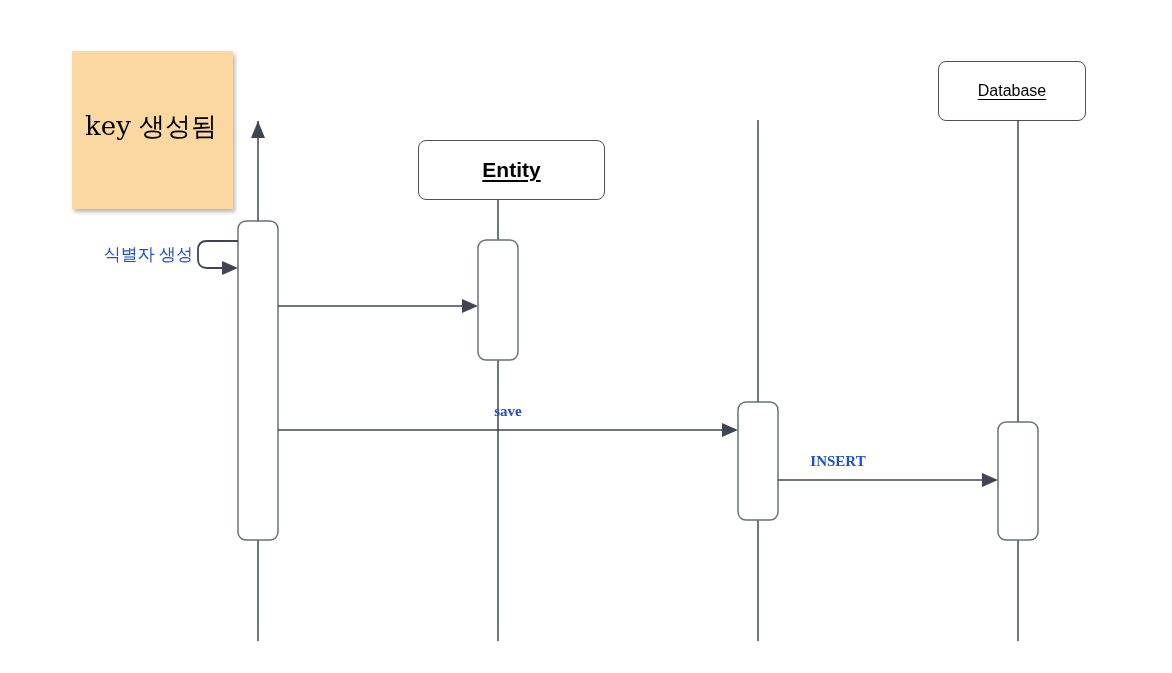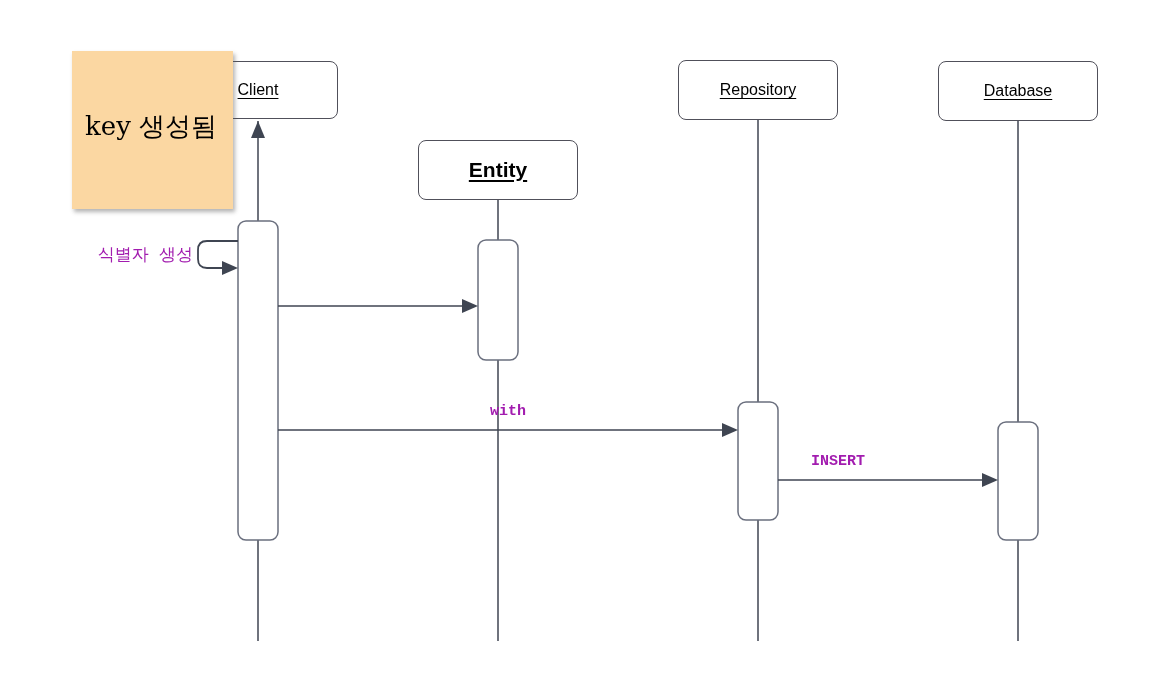--- a/index.html
+++ b/index.html
@@ -32,23 +32,23 @@
     justify-content: center;
     z-index: 10;
   }
   .head .head-label {
     font-size: 16px;
     color: #000000;
     text-decoration: underline;
     text-underline-offset: 3px;
   }
   .head-client     { left: 178px; top: 61px;  width: 160px; height: 58px; }
-  .head-entity     { left: 418px; top: 140px; width: 160px; height: 60px; }
+  .head-entity     { left: 418px; top: 140px; width: 187px; height: 60px; }
   .head-repository { left: 678px; top: 60px;  width: 160px; height: 60px; }
-  .head-database   { left: 938px; top: 61px;  width: 160px; height: 60px; text-align: right; }
+  .head-database   { left: 938px; top: 61px;  width: 148px; height: 60px; text-align: right; }
   .head-entity .head-label {
     font-weight: bold;
     font-size: 21px;
   }
 
   
   .sticky-note {
     position: absolute;
     left: 72px; top: 51px;
     width: 161px; height: 158px;
@@ -60,24 +60,24 @@
     font-family: "DejaVu Serif", "Liberation Serif", serif;
     font-size: 26px;
     color: #000000;
     padding: 58px 0 0 13px;
     white-space: pre;
   }
 
   
   .msg-label {
     position: absolute;
-    font-family: Liberation Mono, monospace;
+    font-family: Liberation Serif, serif;
     font-weight: bold;
     font-size: 15px;
-    color: #a21caf;
+    color: #1d4ed8;
     text-align: center;
     white-space: pre;
     z-index: 20;
   }
   .lbl-new-instance { left: 283px; top: 276px; width: 190px; }
   .lbl-save         { left: 468px; top: 403px; width: 80px;  }
   .lbl-insert       { left: 793px; top: 453px; width: 90px;  }
   .lbl-self-call {
     left: 93px; top: 243px; width: 100px;
     text-align: right;
@@ -118,34 +118,28 @@
       <line x1="278" y1="430" x2="723" y2="430" stroke="#3F4552" stroke-width="1.5"></line>
       <polygon points="738,430 722,423 722,437" fill="#3F4552"></polygon>
     </g>
 
     <g>
       <line x1="778" y1="480" x2="983" y2="480" stroke="#3F4552" stroke-width="1.5"></line>
       <polygon points="998,480 982,473 982,487" fill="#3F4552"></polygon>
     </g>
   </svg>
 
-  <div class="head head-client">
-    <span class="head-label">Client</span>
-  </div>
   <div class="head head-entity">
     <span class="head-label">Entity</span>
-  </div>
-  <div class="head head-repository">
-    <span class="head-label">Repository</span>
   </div>
   <div class="head head-database">
     <span class="head-label">Database</span>
   </div>
 
   <div class="msg-label lbl-self-call">식별자 생성</div>
-  <div class="msg-label lbl-save">with</div>
+  <div class="msg-label lbl-save">save</div>
   <div class="msg-label lbl-insert">INSERT</div>
 
   <div class="sticky-note">
     <div class="note-text">key 생성됨</div>
   </div>
 
 </div>
 
 </body></html>

